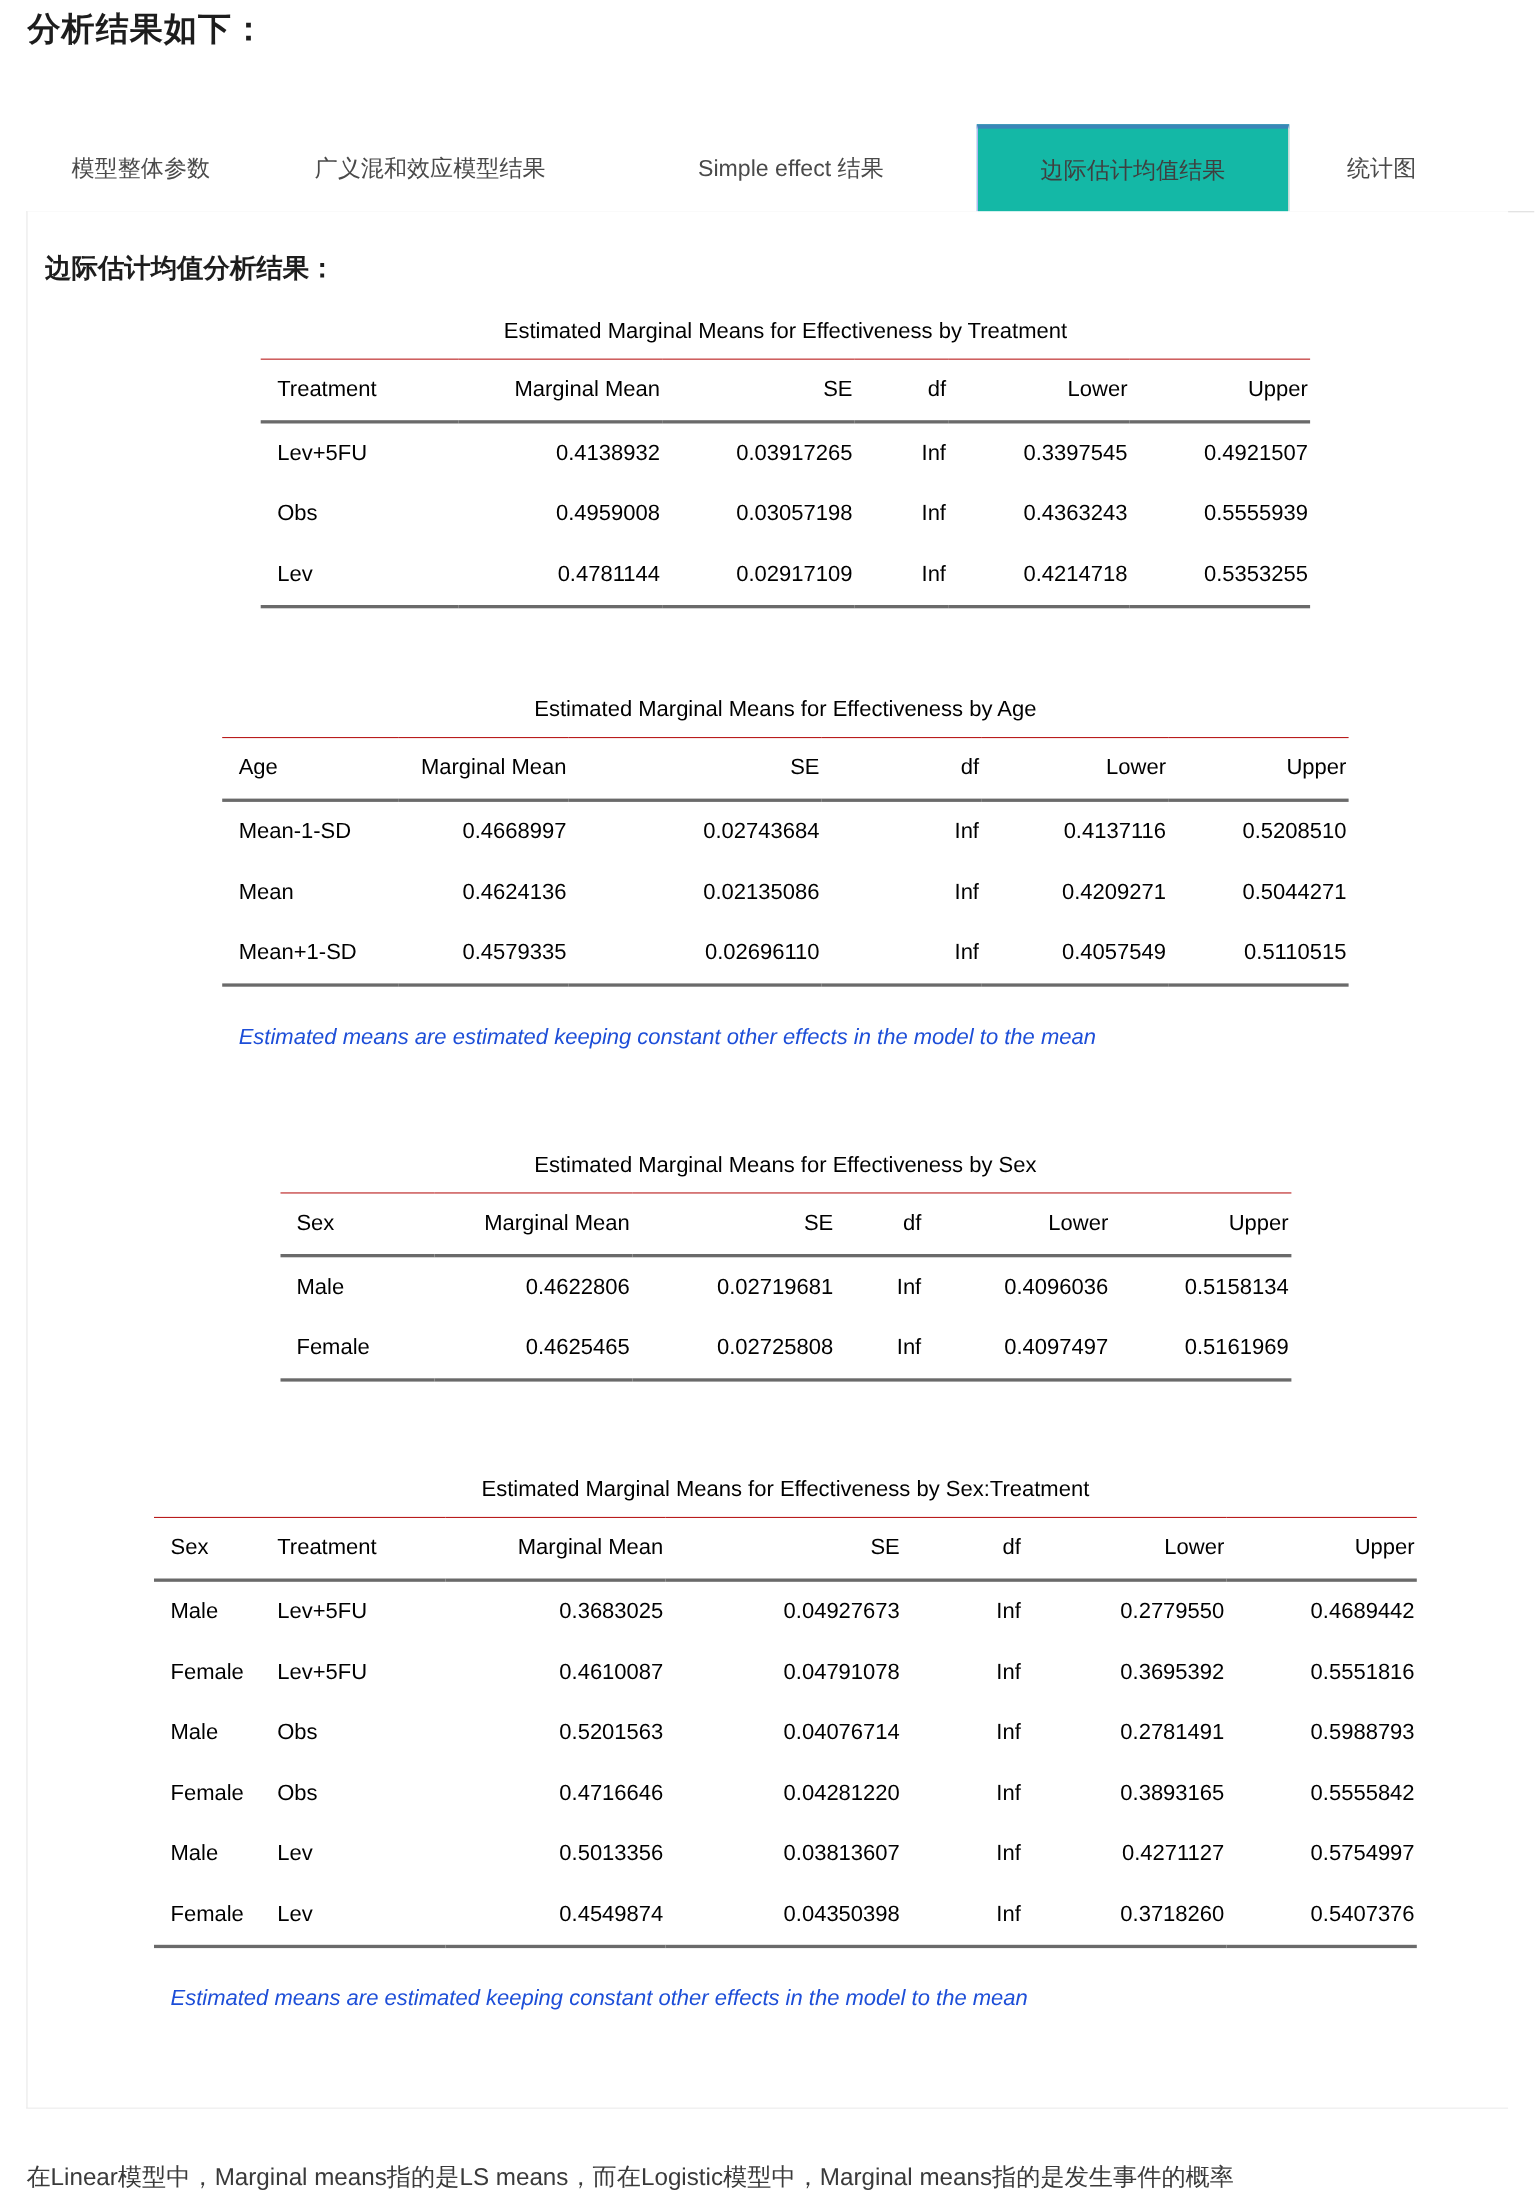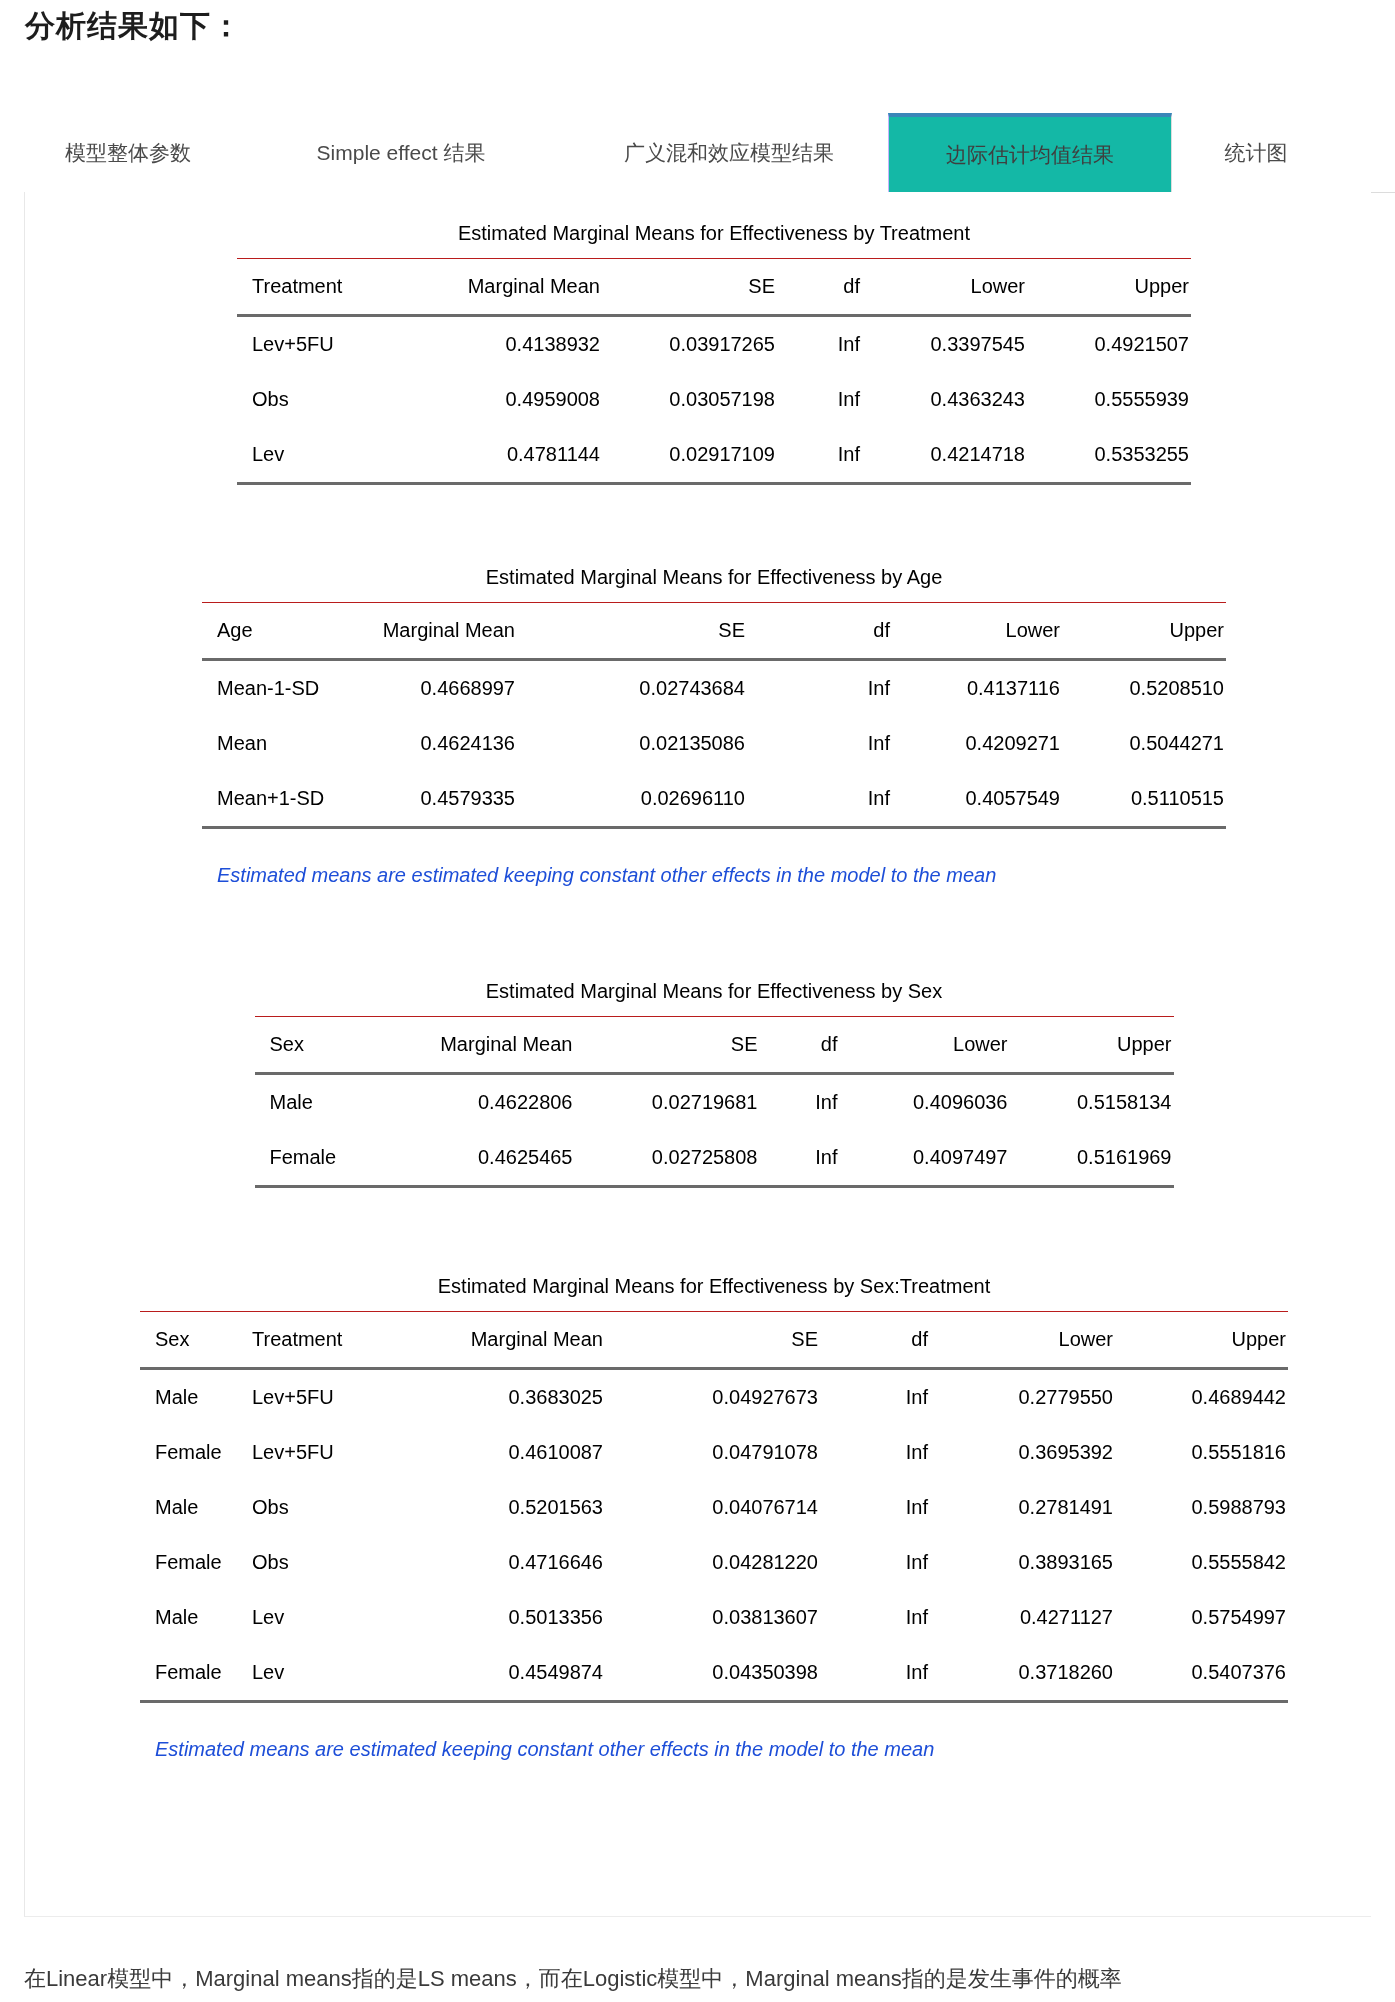--- a/index.html
+++ b/index.html
@@ -74,35 +74,36 @@
 </style>
 </head>
 <body>
 
 <h1 class="page-title">分析结果如下：</h1>
 
 <div class="tabbar" id="tabbar">
     <div class="tab" style="width: 208px;">
       <span>模型整体参数</span>
     </div>
+    <div class="tab" style="width: 318px;">
+      <span>广义混和效应模型结果</span>
+    </div>
     <div class="tab" style="width: 338px;">
       <span>Simple effect 结果</span>
     </div>
-    <div class="tab" style="width: 318px;">
-      <span>广义混和效应模型结果</span>
-    </div>
     <div class="tab active" style="width: 284px;">
       <span>边际估计均值结果</span>
     </div>
     <div class="tab" style="width: 168px;">
       <span>统计图</span>
     </div>
   </div>
 
 <div class="panel">
+  <h2 class="section-heading">边际估计均值分析结果：</h2>
   <div class="tables" id="tables">
       <div class="tblock" style="width: 954px; margin-top: 30px;">
         <div class="t-title">Estimated Marginal Means for Effectiveness by Treatment</div>
         <table class="emm">
           <colgroup>
             <col style="width: 180px;">
             <col style="width: 185px;">
             <col style="width: 175px;">
             <col style="width: 85px;">
             <col style="width: 165px;">

